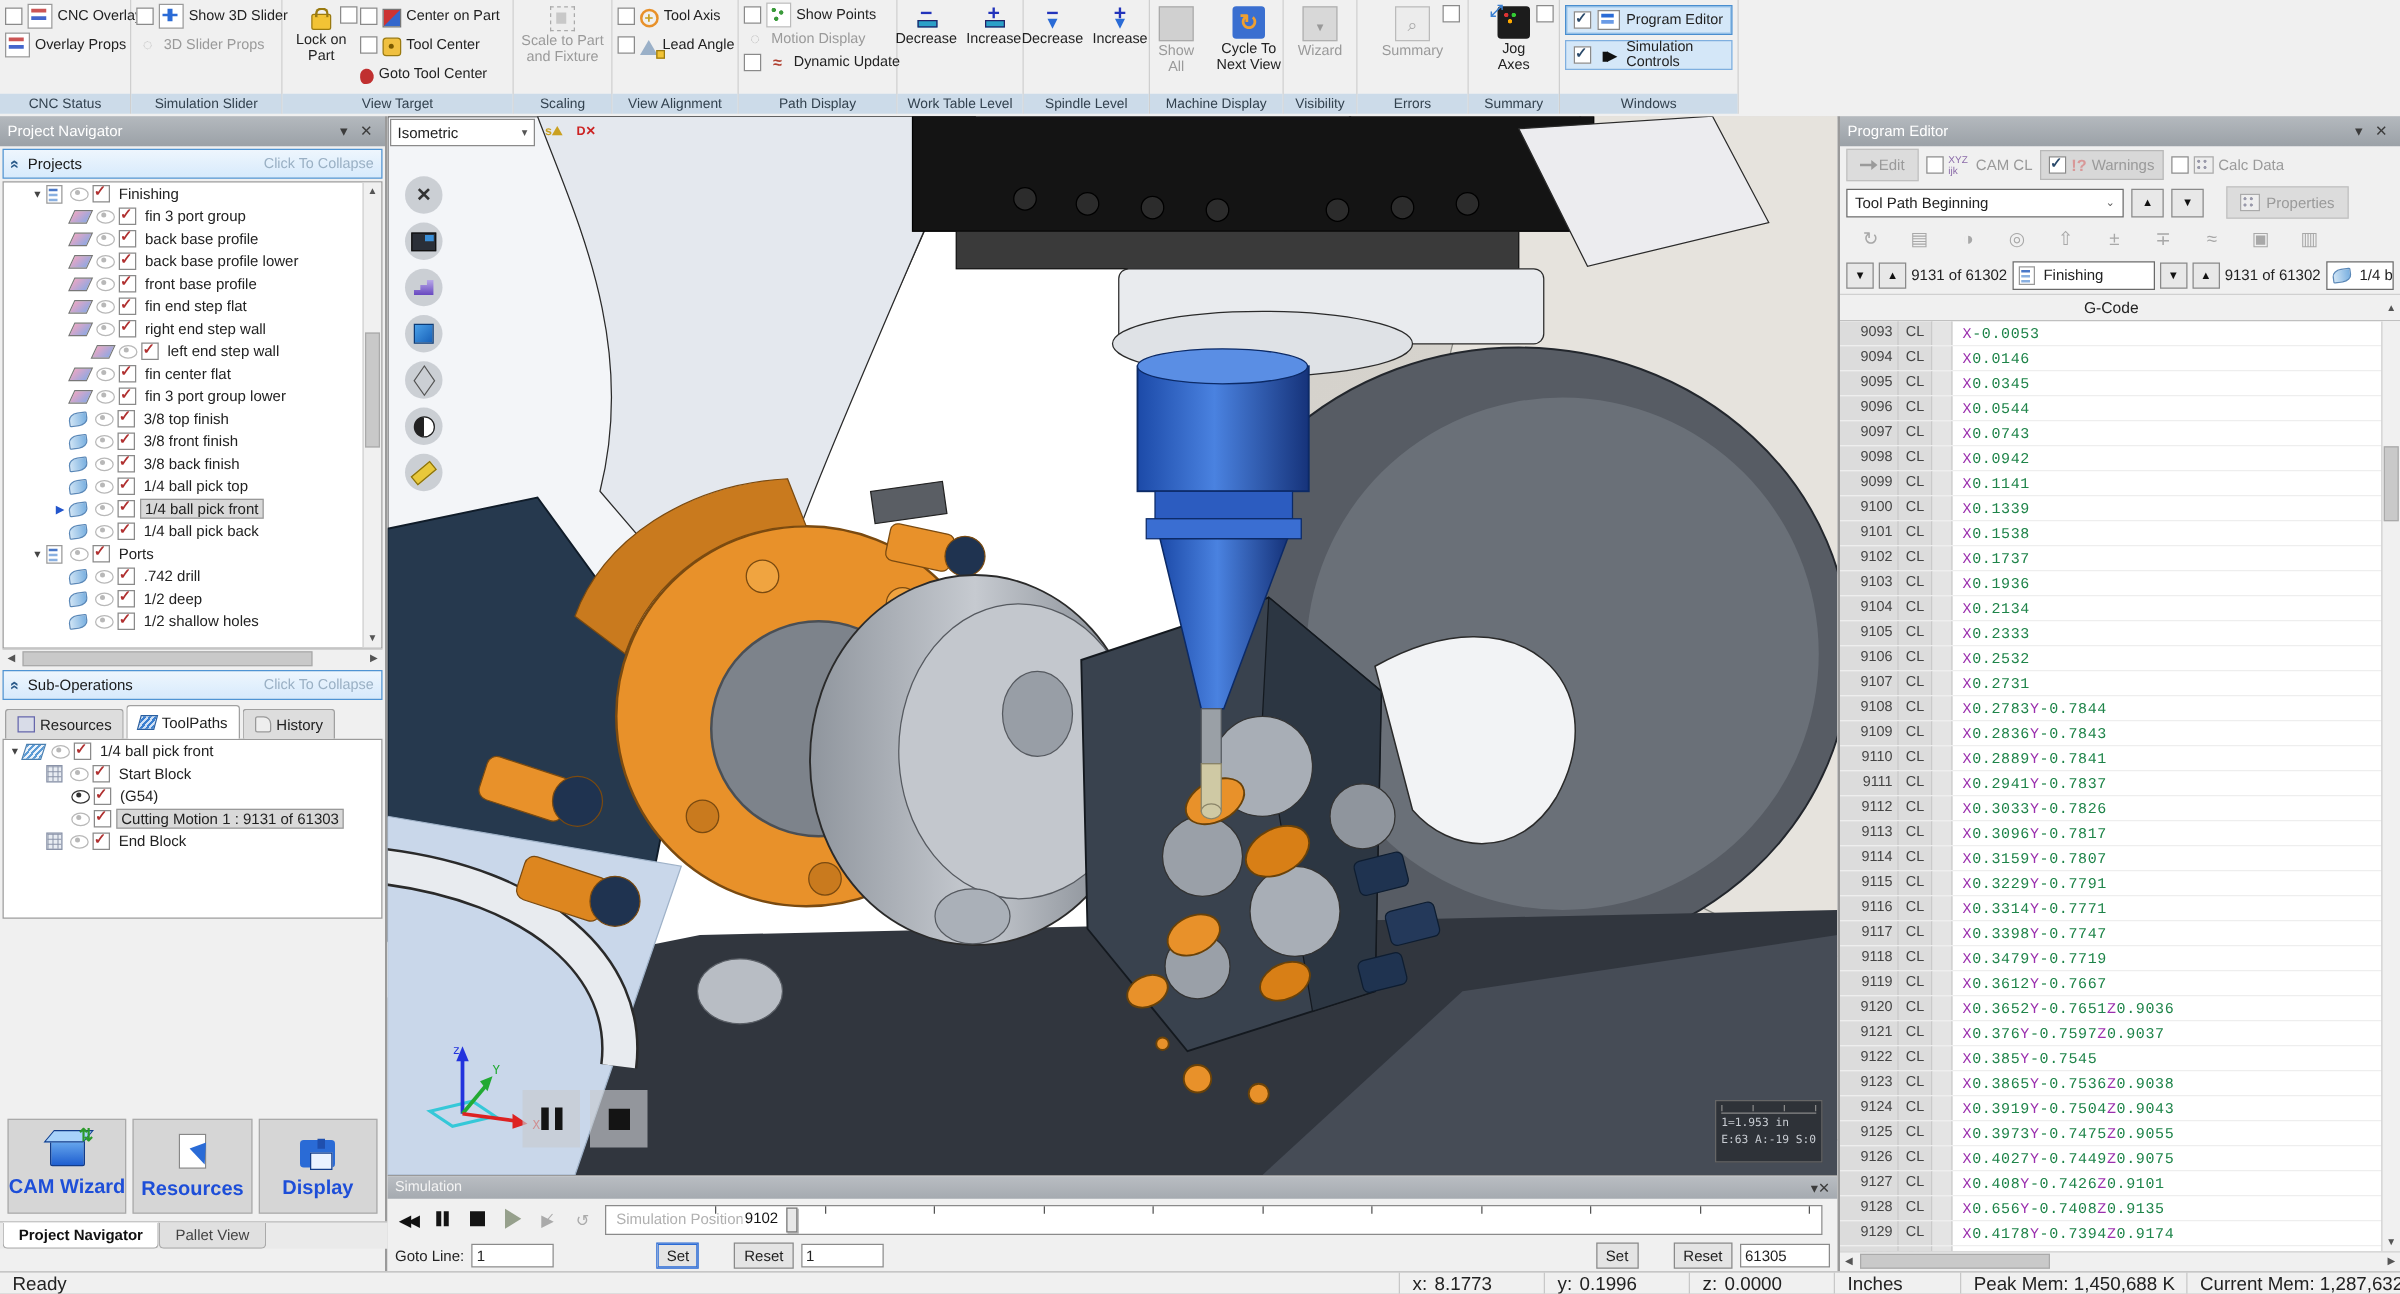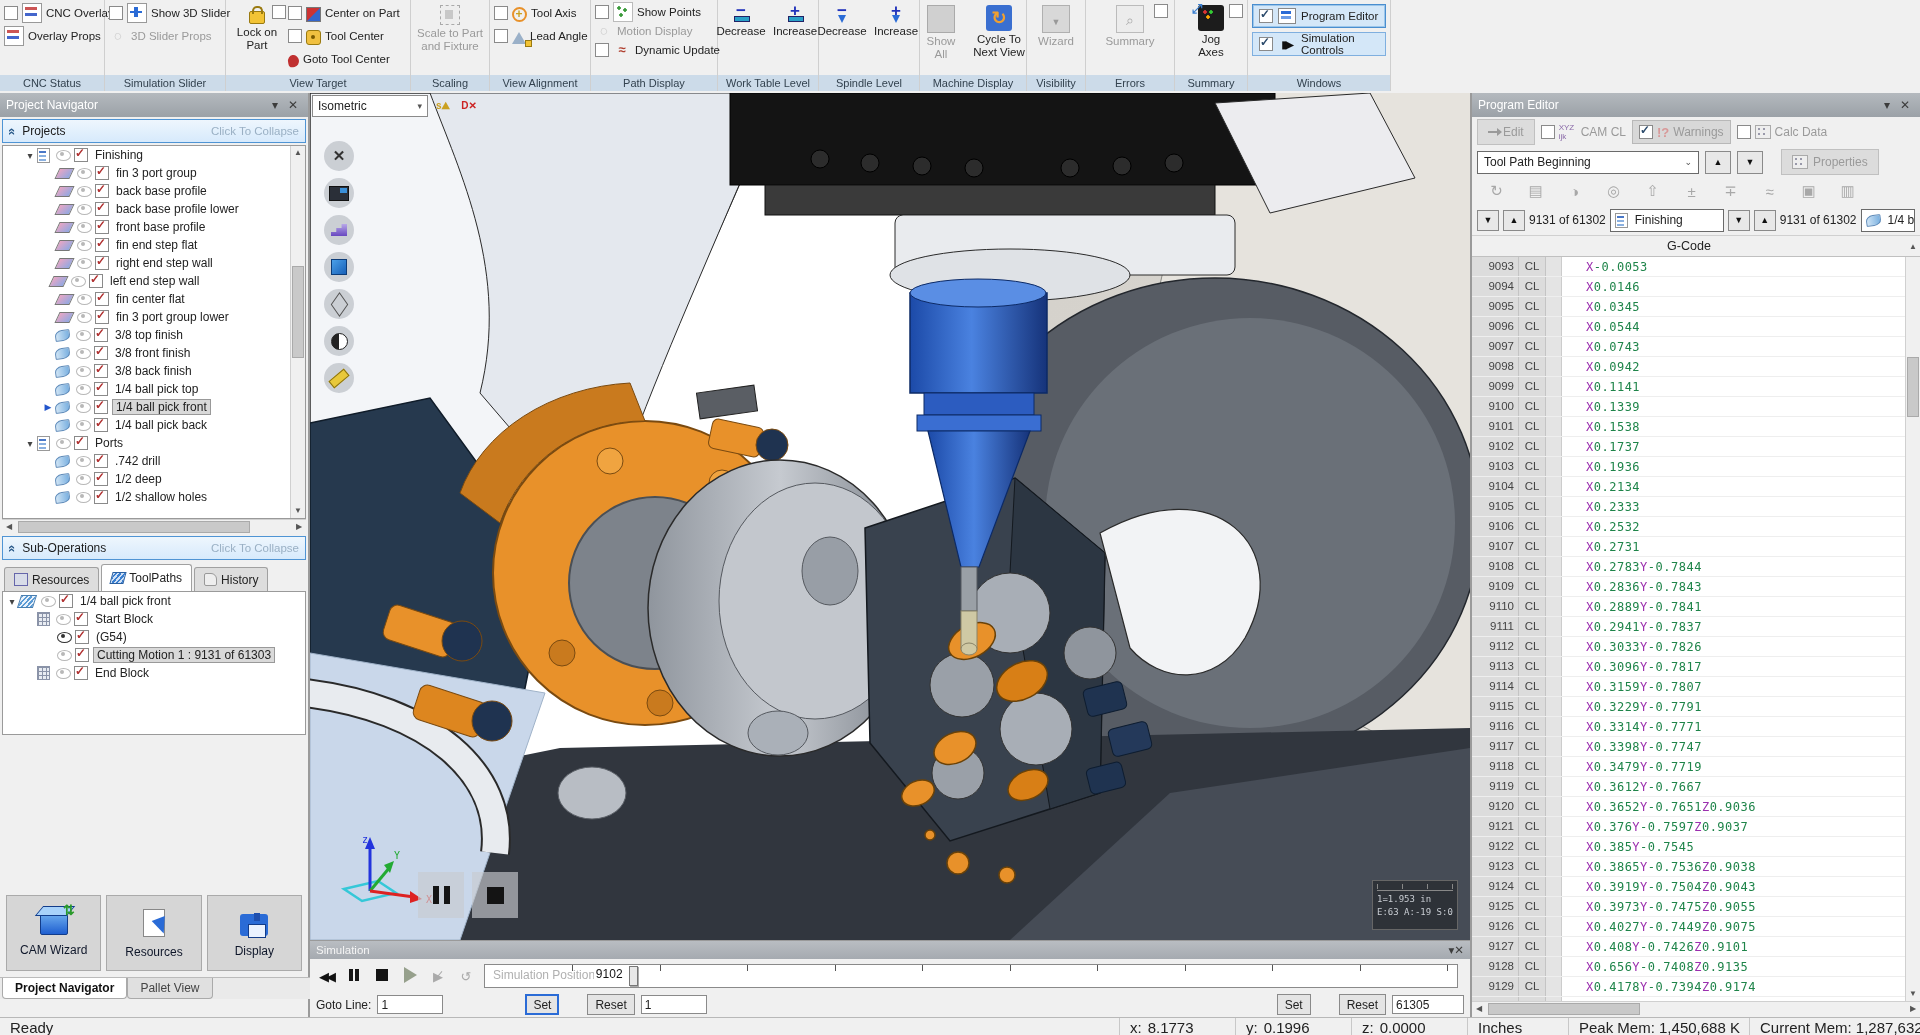--- a/index.html
+++ b/index.html
@@ -109,21 +109,21 @@
   .hsb .thumb{position:absolute;top:1px;height:10px;background:#c9c9c9;border:1px solid #aaa;}
   .sotabs{display:flex;align-items:flex-end;padding:2px 4px 0 4px;gap:2px;background:#f0f0f0;}
   .sotab{display:flex;align-items:center;gap:4px;border:1px solid #a0a0a0;border-bottom:none;border-radius:3px 3px 0 0;background:#ddd;padding:2px 9px;height:19px;font-size:12px;}
   .sotab.active{background:#fff;height:22px;}
   .ti-res{width:12px;height:11px;background:#d8dce8;border:1px solid #66a;}
   .ti-tp{width:12px;height:10px;background:repeating-linear-gradient(-60deg,#3a7fd0 0 2px,#cfe0f5 2px 4px);border:1px solid #2a5fa0;transform:skewX(-15deg);}
   .ti-his{width:11px;height:11px;background:#eee;border:1px solid #999;border-radius:2px 6px 2px 2px;}
   #so-tree{background:#fff;border:1px solid #9a9a9a;margin:0 2px;height:142px;}
   #pn-buttons{position:absolute;left:0;bottom:42px;width:100%;display:flex;gap:5px;padding:4px 6px;box-sizing:border-box;}
   .bigbtn{width:94px;height:74px;background:#d6d6d6;border:1px solid #aaa;display:flex;flex-direction:column;align-items:center;justify-content:center;gap:6px;}
-  .bigbtn .lbl{color:#0f172a;font-size:12px;}
+  .bigbtn .lbl{color:#1d4ed8;font-size:16px;font-weight:bold;}
   .bi{width:34px;height:30px;position:relative;}
   .bi-cube{background:linear-gradient(#74b4f2,#1f5fd0);border:1px solid #123c8a;border-radius:2px;margin:2px 4px;width:26px;height:22px;}
   .bi-cube::before{content:"";position:absolute;left:-2px;top:-6px;width:30px;height:8px;background:#a8d2fa;border:1px solid #123c8a;transform:skewX(-40deg);}
   .bi-cube::after{content:"⇅";position:absolute;right:-8px;top:-10px;color:#2a9a2a;font-weight:bold;font-size:14px;}
   .bi-res{background:#fff;border:1px solid #888;width:20px;height:26px;margin:2px 7px;}
   .bi-res::before{content:"";position:absolute;left:10px;top:8px;width:0;height:0;border-left:7px solid transparent;border-right:7px solid transparent;border-top:16px solid #2a6bd6;transform:rotate(-20deg);}
   .bi-disp{background:#2a6bd6;border-radius:3px;width:28px;height:22px;margin:6px 3px 2px;}
   .bi-disp::before{content:"";position:absolute;left:8px;top:10px;width:16px;height:12px;background:#eaf2ff;border:1px solid #123c8a;}
   .bi-disp::after{content:"";position:absolute;left:14px;top:-1px;width:6px;height:8px;background:#1f4fae;}
   #pn-bottom-tabs{position:absolute;left:0;bottom:18px;width:100%;display:flex;padding-left:2px;background:#eaeaea;border-top:1px solid #bbb;}
@@ -192,21 +192,21 @@
   .navcount{font-size:12px;white-space:nowrap;flex:none;}
   .navbox{height:21px;border:1px solid #6a6a6a;background:#fff;display:flex;align-items:center;gap:4px;padding:0 4px;font-size:12px;overflow:hidden;white-space:nowrap;}
   #gc-header{height:20px;display:flex;align-items:center;background:#f0f0f0;border-top:1px solid #d0d0d0;position:relative;}
   #gc-header .t{flex:1;text-align:center;font-size:12.5px;color:#222;}
   #gcode-wrap{position:relative;height:744px;background:#fff;border-top:1px solid #c0c0c0;overflow:hidden;}
   #gcode{position:absolute;left:0;top:0;right:14px;}
   .gc-row{display:flex;height:19px;border-bottom:1px solid #eee;font-family:"DejaVu Sans Mono",monospace;font-size:12px;align-items:center;}
   .gc-n{width:42px;flex:none;background:#dcdcdc;border-right:1px solid #c4c4c4;color:#444;text-align:right;padding-right:4px;height:100%;line-height:19px;font-family:"Liberation Sans",sans-serif;font-size:11.5px;}
   .gc-cl{width:26px;flex:none;background:#dcdcdc;border-right:1px solid #c4c4c4;color:#444;text-align:center;height:100%;line-height:19px;font-family:"Liberation Sans",sans-serif;font-size:11.5px;}
   .gc-m{width:15px;flex:none;background:#e4e4e4;border-right:1px solid #cccccc;height:100%;}
-  .gc-code{padding-left:24px;letter-spacing:.5px;}
+  .gc-code{padding-left:8px;letter-spacing:.5px;font-family:Liberation Mono, monospace;}
   .gl{color:#9b2fae;} .gn{color:#1e8449;}
   #gc-vsb{position:absolute;right:0;top:0;bottom:0;width:14px;background:#f0f0f0;border-left:1px solid #d0d0d0;}
   
   #status-bar{position:absolute;left:0;top:1017px;width:1920px;height:18px;background:#f0f0f0;border-top:1px solid #b8b8b8;display:flex;align-items:center;font-size:15px;color:#222;}
   .seg{padding:0 10px;border-left:1px solid #c8c8c8;height:100%;display:flex;align-items:center;gap:6px;white-space:nowrap;}
   #seg-ready{border-left:none;flex:1;}
 </style>
 </head>
 <body>
 
@@ -476,21 +476,21 @@
             <span class="cbx red checked"></span>
             <span class="tlabel">fin end step flat</span>
           </div>
           <div class="trow" style="padding-left:38px">
             <span class="texp"></span>
             <span class="tic ic-op"></span>
             <span class="eye"></span>
             <span class="cbx red checked"></span>
             <span class="tlabel">right end step wall</span>
           </div>
-          <div class="trow" style="padding-left:32px">
+          <div class="trow" style="padding-left:56px">
             <span class="texp"></span>
             <span class="tic ic-op"></span>
             <span class="eye"></span>
             <span class="cbx red checked"></span>
             <span class="tlabel">left end step wall</span>
           </div>
           <div class="trow" style="padding-left:38px">
             <span class="texp"></span>
             <span class="tic ic-op"></span>
             <span class="eye"></span>

